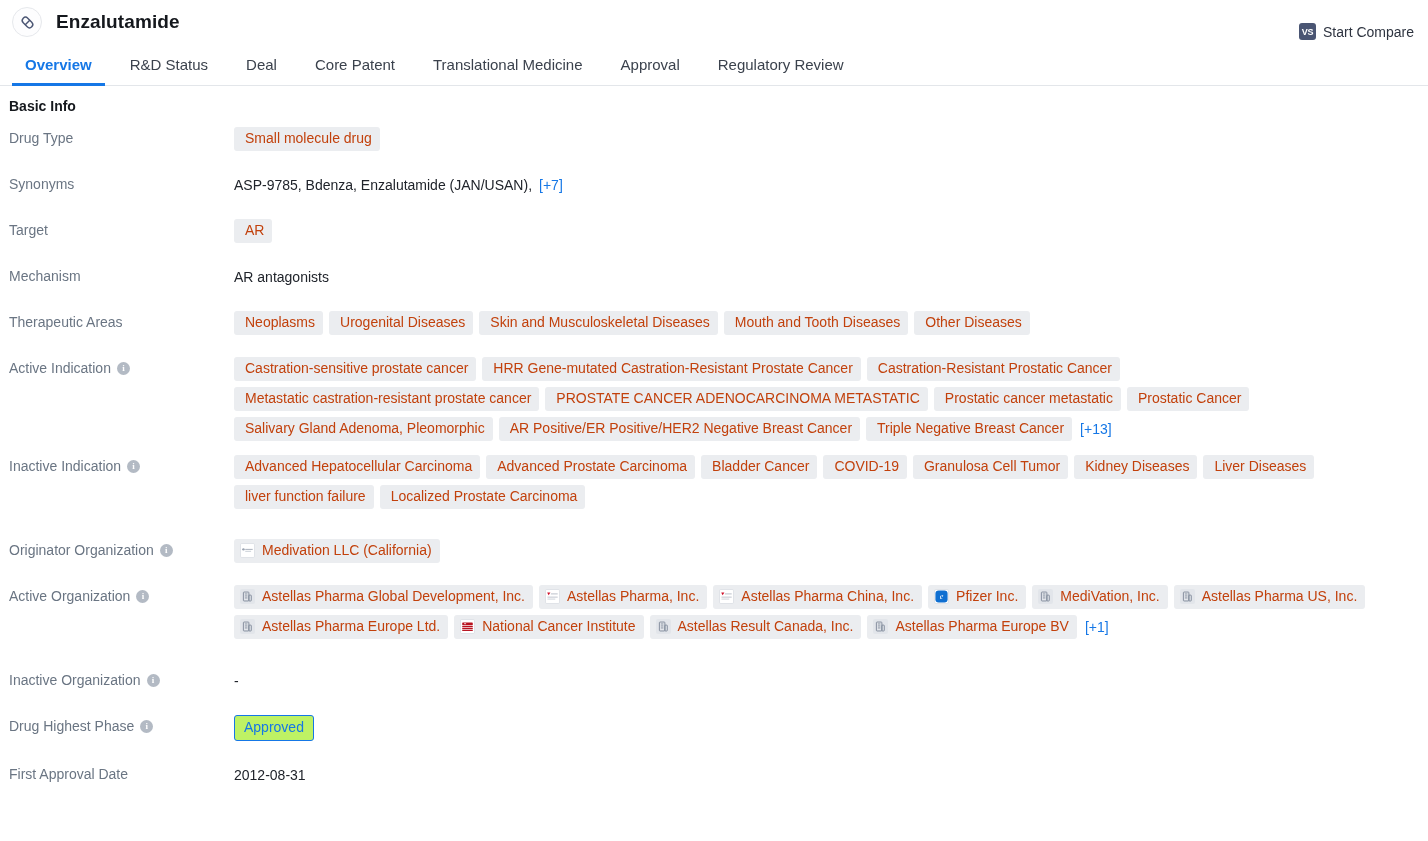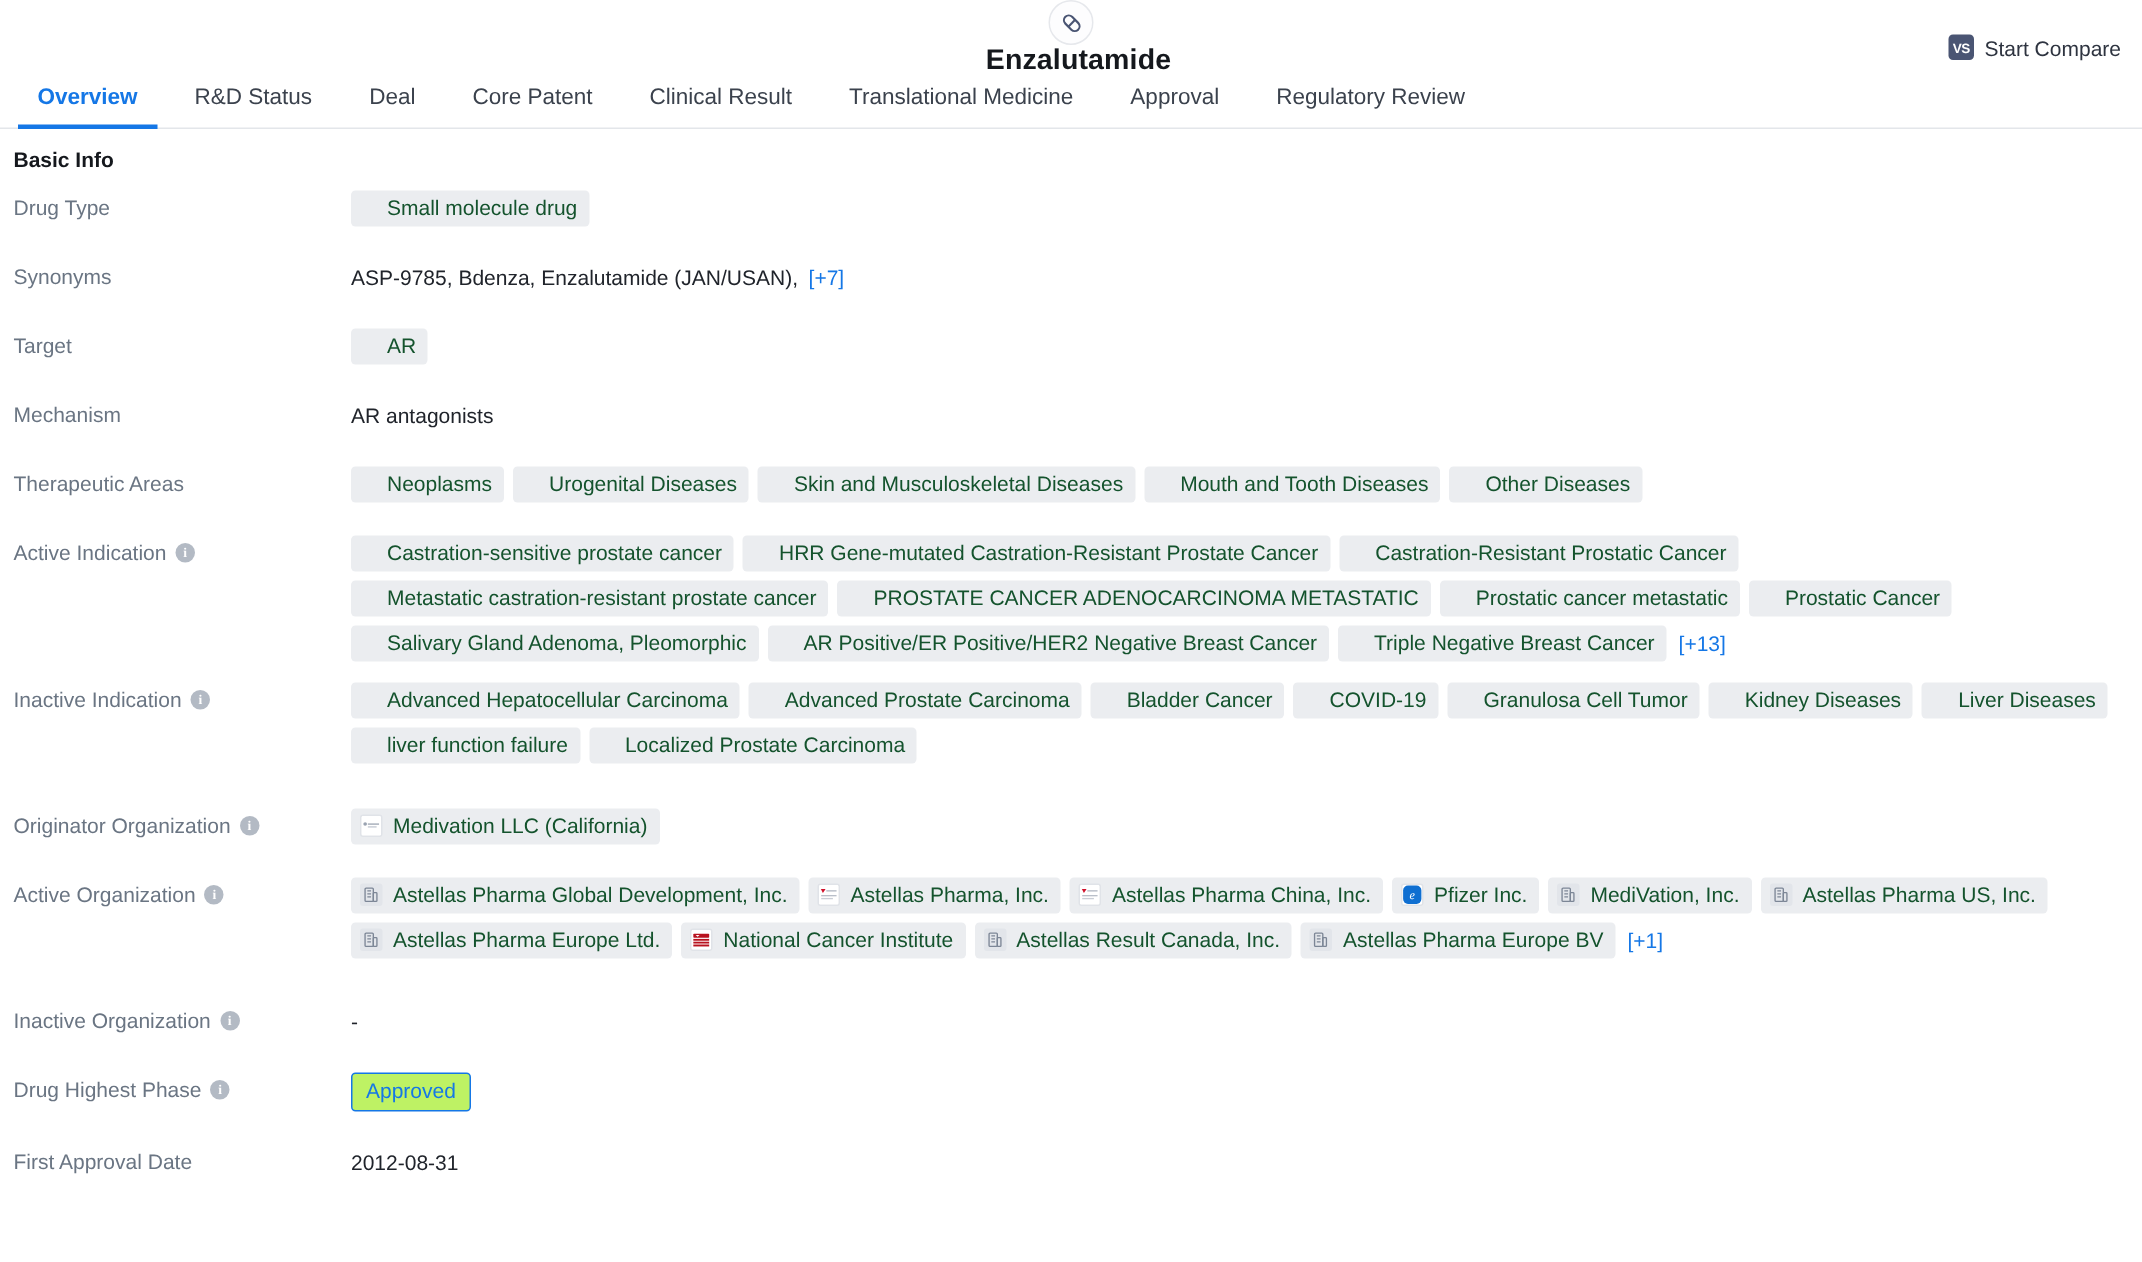--- a/index.html
+++ b/index.html
@@ -12,21 +12,20 @@
     overflow: hidden;
   }
 
   
   .header {
     height: 44px;
     display: flex;
     align-items: center;
     padding: 0 12px 0 8px;
     position: relative;
-    flex-direction: column;
   }
   .drug-avatar {
     width: 30px; height: 30px;
     border-radius: 50%;
     border: 1px solid #e6e8ec;
     background: #fdfdfe;
     display: flex; align-items: center; justify-content: center;
     flex: none;
     margin-left: 4px;
   }
@@ -138,23 +137,23 @@
     font-family: "Liberation Serif", serif;
     display: inline-flex;
     align-items: center; justify-content: center;
     flex: none;
     line-height: 1;
   }
 
   
   .tag {
     background: #ebedf0;
-    color: #14532d;
+    color: #c2410c;
     border-radius: 3px;
-    padding: 3px 8px 4px 24px;
+    padding: 3px 8px 4px 11px;
     font-size: 14px;
     line-height: 17px;
     white-space: nowrap;
     cursor: pointer;
   }
   .tag.org {
     display: inline-flex;
     align-items: center;
     gap: 7px;
     padding-left: 6px;
@@ -227,23 +226,20 @@
       <span>Overview</span>
     </div>
     <div class="tab">
       <span>R&amp;D Status</span>
     </div>
     <div class="tab">
       <span>Deal</span>
     </div>
     <div class="tab">
       <span>Core Patent</span>
-    </div>
-    <div class="tab">
-      <span>Clinical Result</span>
     </div>
     <div class="tab">
       <span>Translational Medicine</span>
     </div>
     <div class="tab">
       <span>Approval</span>
     </div>
     <div class="tab">
       <span>Regulatory Review</span>
     </div>

